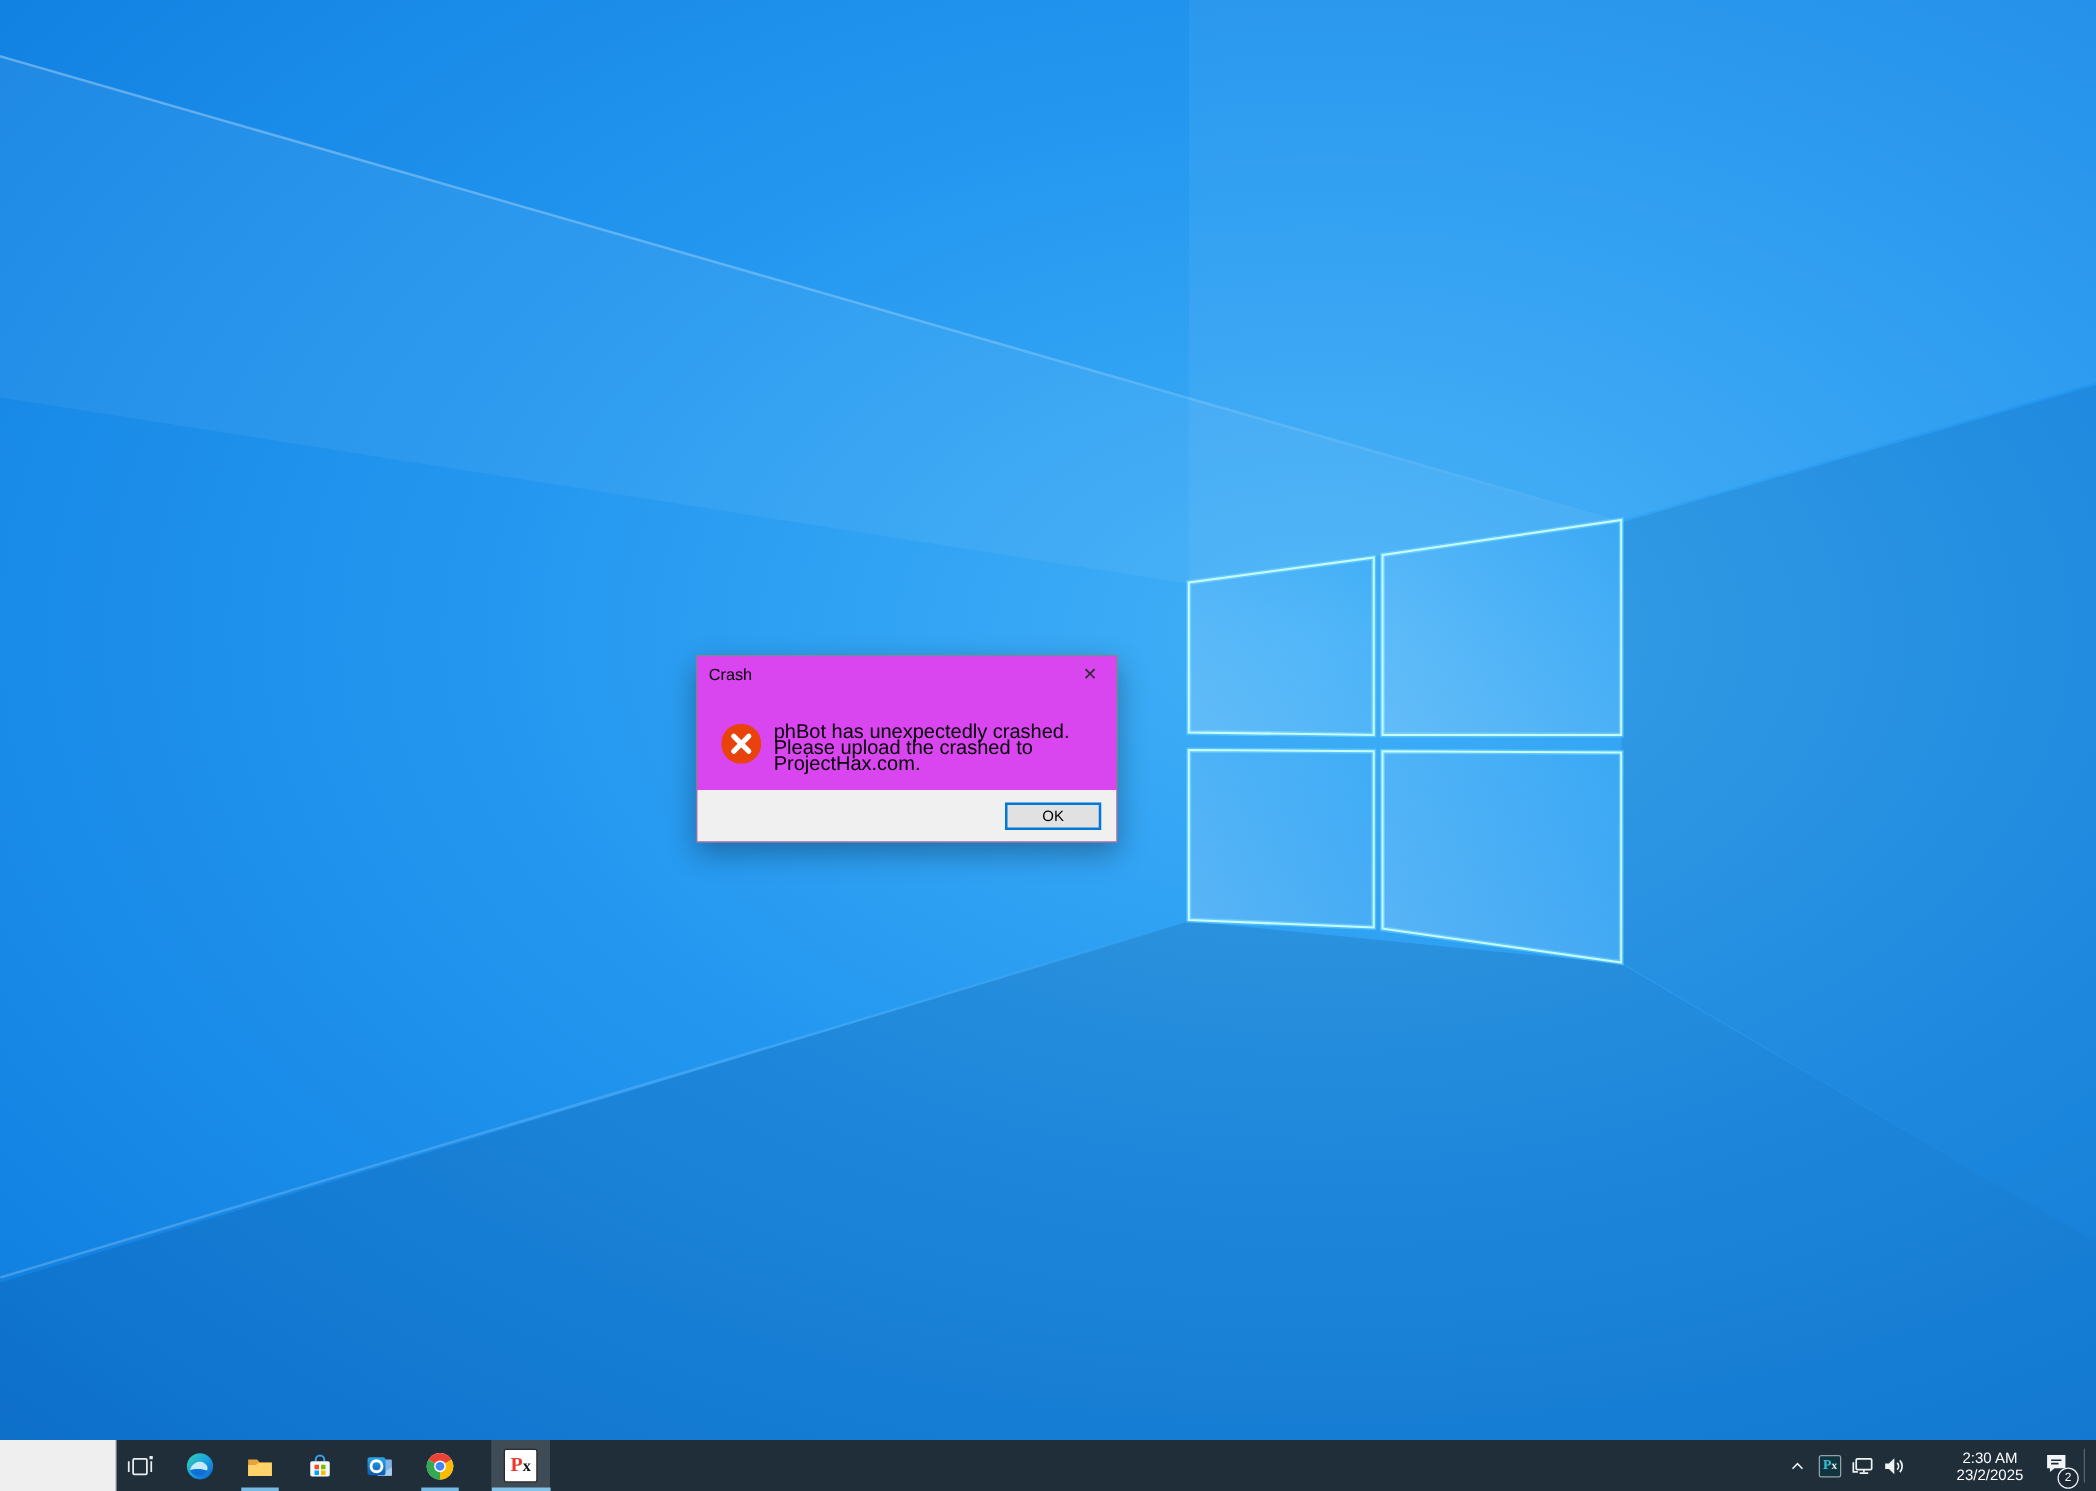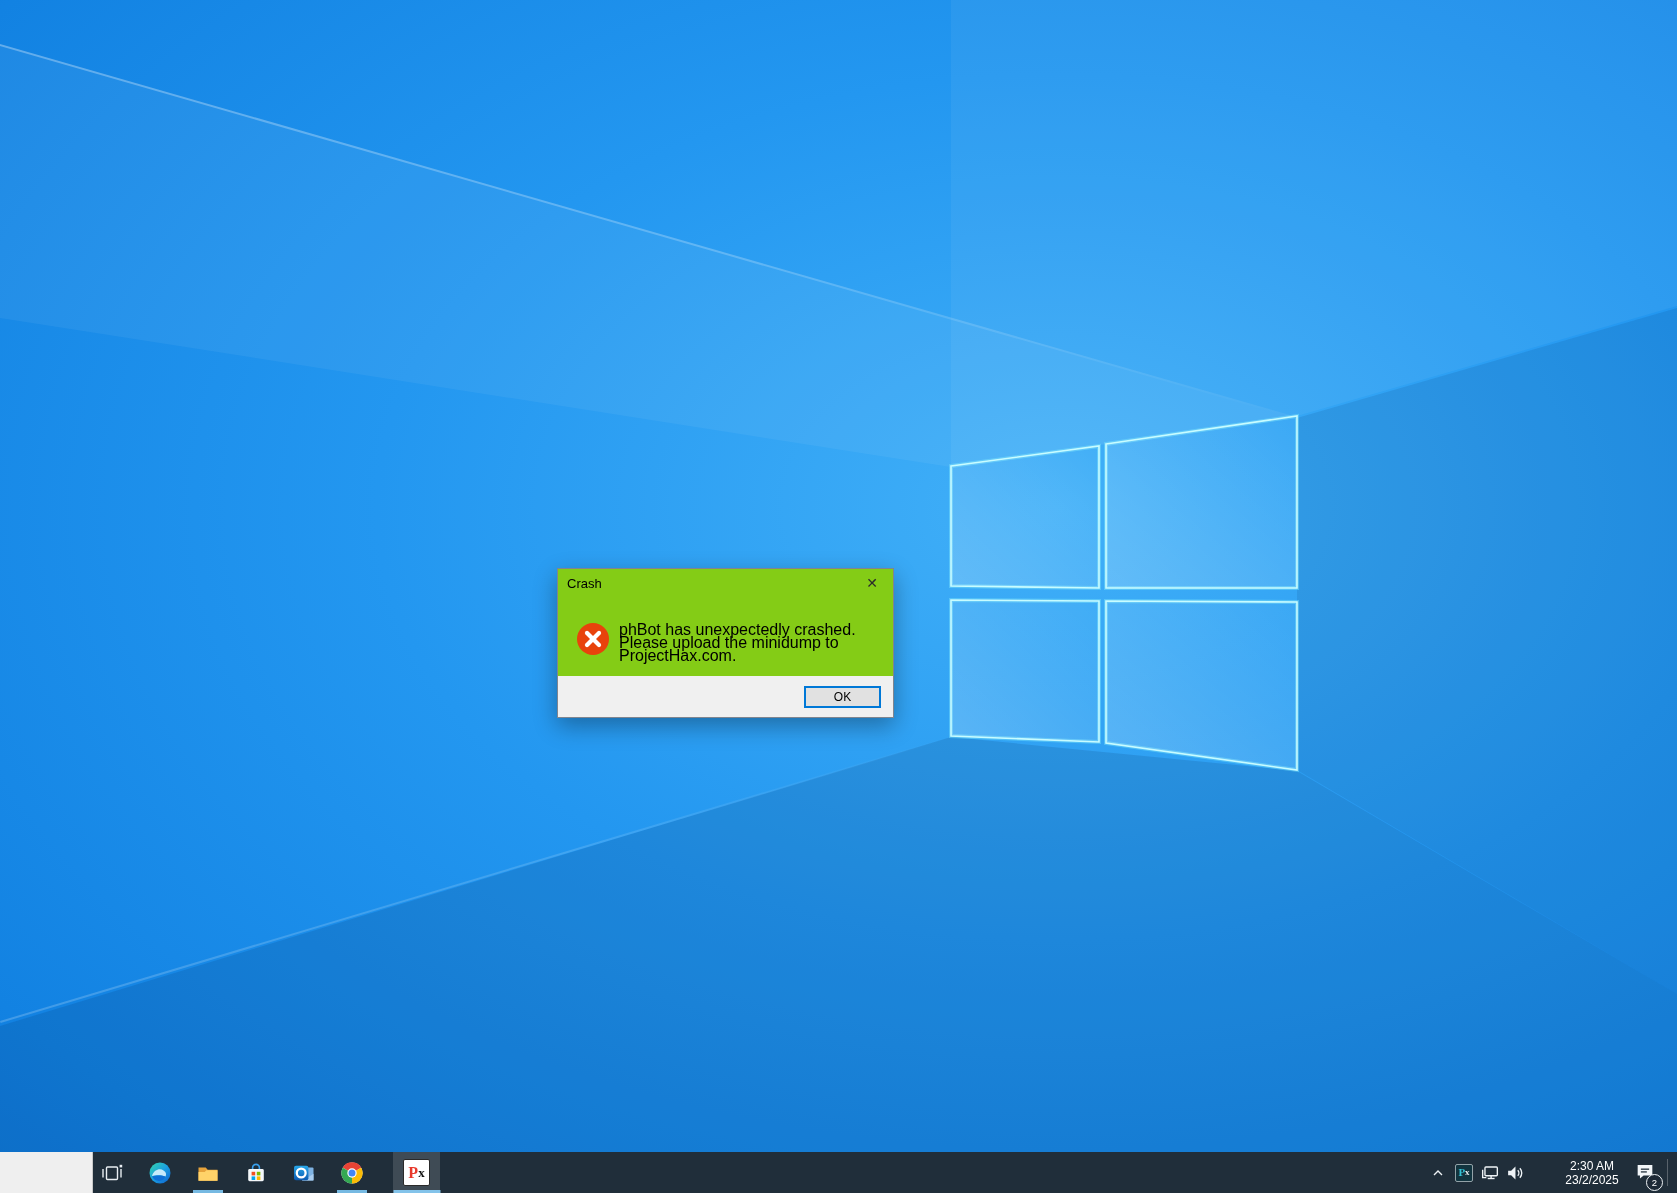--- a/index.html
+++ b/index.html
@@ -20,22 +20,22 @@
     clip-path:polygon(1297px 418px,1677px 308px,1677px 994px,1297px 770px);}
   .wedge.dark-bottom{background:rgba(0,30,80,0.13);
     clip-path:polygon(0 1026px,951px 737px,1297px 771px,1677px 994px,1677px 1152px,0 1152px);}
   .ray{position:absolute;height:2px;transform-origin:0 0;pointer-events:none;}
   .ray.a{left:0;top:44px;width:1349px;transform:rotate(16.05deg);
     background:linear-gradient(90deg,rgba(255,255,255,.30),rgba(255,255,255,.22) 55%,rgba(255,255,255,0));}
   .ray.b{left:0;top:1021px;width:992px;transform:rotate(-16.68deg);
     background:linear-gradient(90deg,rgba(255,255,255,.20),rgba(255,255,255,.14) 60%,rgba(255,255,255,0));}
   .logo-svg{position:absolute;left:940px;top:400px;}
   
-  .dialog{position:absolute;left:557px;top:524px;width:337px;height:150px;background:#84cc16;
-    border:1px solid #80858f;box-shadow:0 8px 22px rgba(0,0,0,.32);box-sizing:border-box;margin-top:44px;}
+  .dialog{position:absolute;left:557px;top:524px;width:337px;height:150px;background:#d946ef;
+    border:1px solid #80858f;box-shadow:0 8px 22px rgba(0,0,0,.32);box-sizing:border-box;}
   .dlg-titlebar{position:absolute;left:0;top:0;right:0;height:28px;}
   .dlg-title{position:absolute;left:9px;top:7px;font-size:13px;color:#000;}
   .dlg-close{position:absolute;top:1px;right:1px;width:40px;height:26px;display:flex;
     align-items:center;justify-content:center;cursor:default;}
   .dlg-close span{font-size:14px;color:#2b2b2b;line-height:1;}
   .dlg-body{position:absolute;left:0;top:28px;right:0;bottom:41px;}
   .err-icon{position:absolute;left:19px;top:26px;}
   .dlg-msg{position:absolute;left:61px;top:26px;font-size:16px;color:#000;line-height:13px;}
   .dlg-footer{position:absolute;left:0;right:0;bottom:0;height:41px;background:#f0f0f0;}
   .ok-btn{position:absolute;right:12px;top:10px;width:77px;height:22px;background:#e1e1e1;
@@ -105,21 +105,21 @@
     </div>
   </div>
   <div class="dlg-body">
     <svg class="err-icon" width="32" height="32" viewBox="0 0 32 32">
       <circle cx="16" cy="16" r="16" fill="#e8430c"></circle>
       <line x1="10" y1="10" x2="22" y2="22" stroke="#fff" stroke-width="4.2" stroke-linecap="round"></line>
       <line x1="22" y1="10" x2="10" y2="22" stroke="#fff" stroke-width="4.2" stroke-linecap="round"></line>
     </svg>
     <div class="dlg-msg">
       <div>phBot has unexpectedly crashed.</div>
-      <div>Please upload the minidump to ProjectHax.com.</div>
+      <div>Please upload the crashed to ProjectHax.com.</div>
     </div>
   </div>
   <div class="dlg-footer">
     <button class="ok-btn">OK</button>
   </div>
 </div>
 
 <div class="taskbar">
   <div class="search-area"></div>
 

